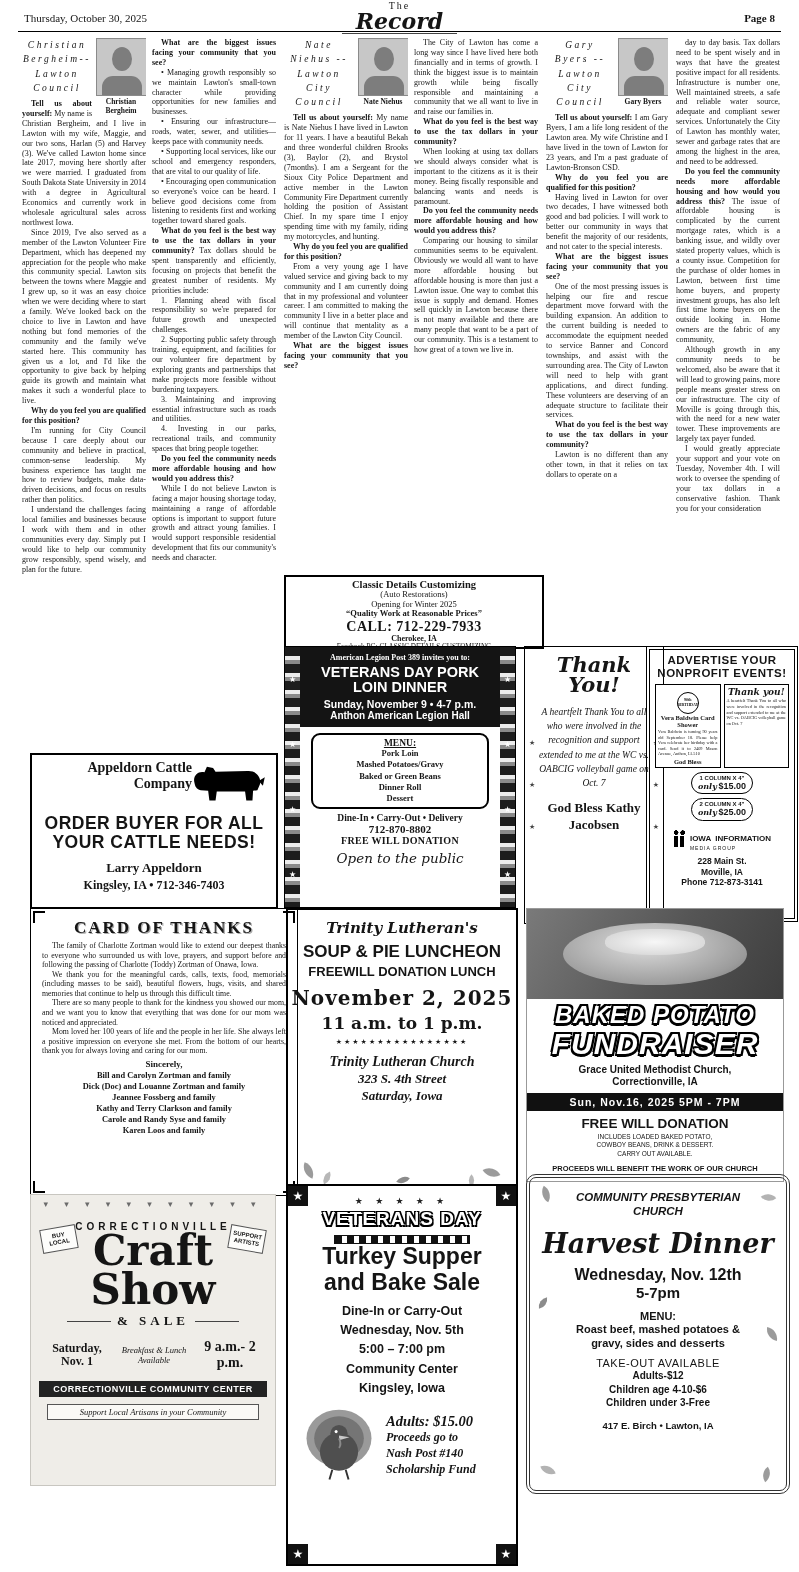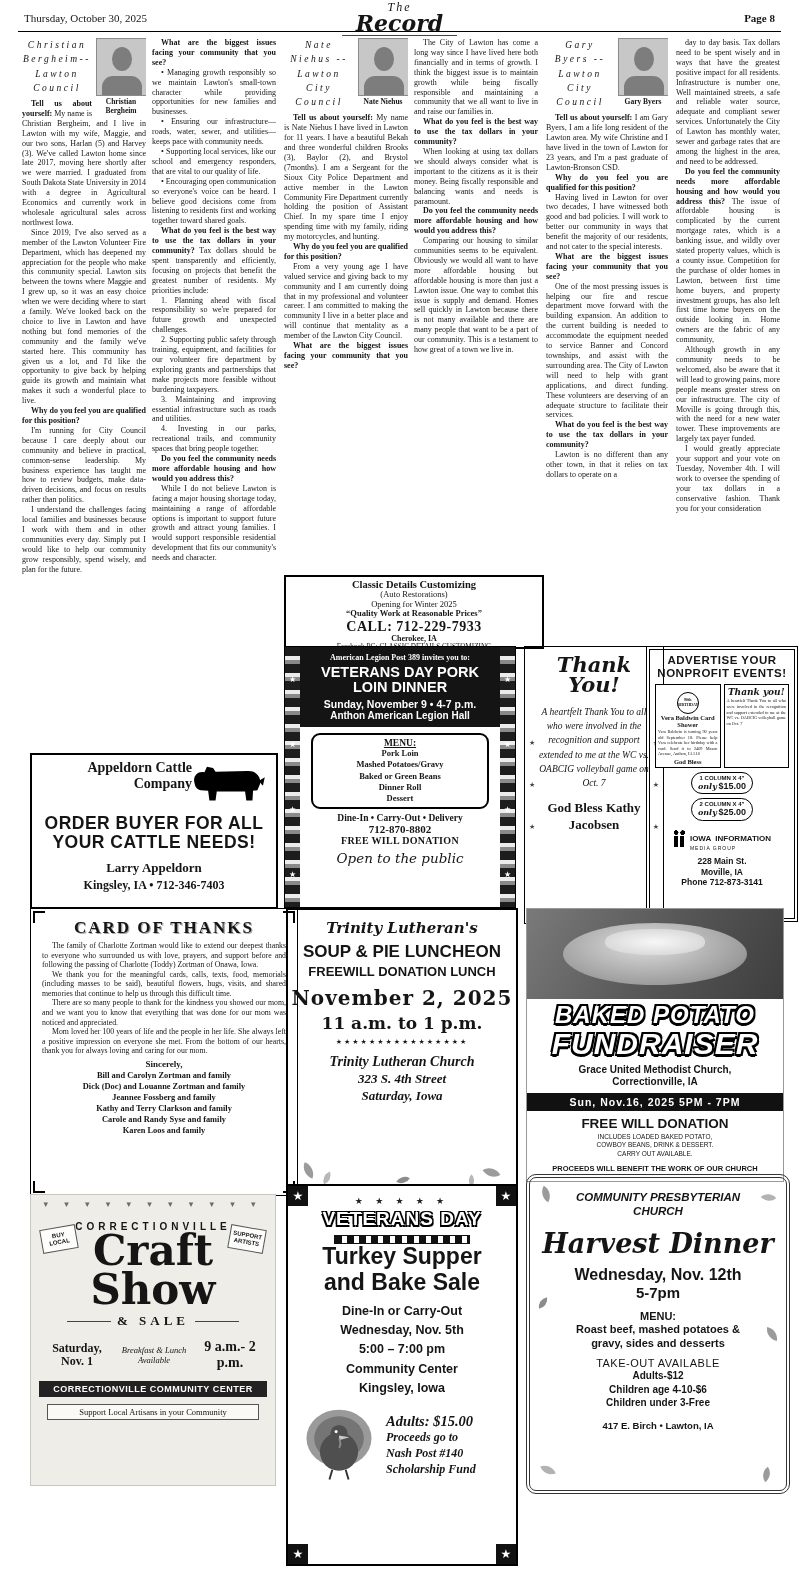--- a/index.html
+++ b/index.html
@@ -3,21 +3,21 @@
 <meta charset="utf-8">
 <style>
   html,body{margin:0;padding:0}
   body{background:#8f8f8f;font-family:"Liberation Serif",serif}
   .page{position:relative;width:799px;height:1572px;background:#fff;margin:0 auto;overflow:hidden;color:#151515}
   .abs{position:absolute}
   .rule{border-top:1.5px solid #000;height:0}
   .ph-date{font-size:11px}
   .ph-page{font-size:11px;font-weight:bold}
   .masthead{text-align:center;line-height:1}
-  .mh-the{font-size:12px;letter-spacing:2px;display:block;font-style:italic;margin-bottom:-1px}
+  .mh-the{font-size:10px;letter-spacing:2px;display:block;margin-bottom:-1px}
   .mh-name{font-family:"DejaVu Serif",serif;font-style:italic;font-weight:bold;font-size:22px;display:inline-block;border-bottom:1px solid #444;padding:0 14px 1px}
 
   
   .news-col{font-size:8px;line-height:1.24;text-align:justify;overflow:hidden}
   .news-col p{margin:0;text-indent:9px}
   .news-col p.q{font-weight:bold}
   .byline{font-style:italic;font-size:9.5px;letter-spacing:2.5px;line-height:1.5;margin-bottom:4px;text-align:center}
   .photo-wrap{float:right;width:50px;margin:0 0 3px 4px}
   .photo{width:50px;height:56px;background:#c7c7c7;position:relative;overflow:hidden;border:1px solid #8a8a8a}
   .photo:before{content:"";position:absolute;top:8px;left:50%;transform:translateX(-50%);width:20px;height:24px;border-radius:50%;background:#7d7d7d}
@@ -136,21 +136,21 @@
   .flag.r{right:10px;top:32px;transform:rotate(10deg)}
   .cf-town{font-family:"Liberation Sans",sans-serif;font-weight:bold;font-size:10px;letter-spacing:4px;margin-top:12px}
   .cf-big{font-family:"DejaVu Serif",serif;font-weight:bold;font-size:42px;line-height:.92}
   .cf-sale{display:flex;align-items:center;gap:6px;justify-content:center;font-size:13px;letter-spacing:4px;font-weight:bold;margin-top:4px}
   .cf-sale:before,.cf-sale:after{content:"";flex:0 0 44px;border-top:1px solid #444}
   .cf-row{display:flex;justify-content:space-between;align-items:center;padding:0 12px;margin-top:10px}
   .cf-date{font-weight:bold;font-size:12px;width:68px;line-height:1.15}
   .cf-meal{font-style:italic;font-size:8.5px;width:66px;line-height:1.25}
   .cf-time{font-weight:bold;font-size:14px;width:66px;line-height:1.15}
   .cf-venue{background:#222;color:#fff;font-family:"Liberation Sans",sans-serif;font-weight:bold;font-size:9px;letter-spacing:.5px;padding:3px 0;margin:10px 8px 0}
-  .cf-ribbon{margin:7px 16px 0;border:1px solid #555;background:#faf9f6;font-size:8.5px;padding:2px 12px}
+  .cf-ribbon{margin:7px 16px 0;border:1px solid #555;background:#faf9f6;font-style:italic;font-size:8.5px;padding:2px 12px}
 
   
   .turkeyad{border:2.5px solid #000;background:#fff;text-align:center;overflow:hidden}
   .t-corner{position:absolute;width:20px;height:20px;background:#111;color:#fff;display:flex;align-items:center;justify-content:center;font-size:12px}
   .t-corner.tl{left:0;top:0}.t-corner.tr{right:0;top:0}.t-corner.bl{left:0;bottom:0}.t-corner.br{right:0;bottom:0}
   .vd-stars{color:#222;font-size:9px;letter-spacing:5px;margin-top:10px}
   .vd-stars:before{content:"★ ★ ★ ★ ★"}
   .vd-text{font-family:"Liberation Sans",sans-serif;font-weight:bold;font-size:19px;letter-spacing:1px;color:#fff;margin-top:2px;text-shadow:-1.5px -1.5px 0 #000,1.5px -1.5px 0 #000,-1.5px 1.5px 0 #000,1.5px 1.5px 0 #000}
   .vd-bar{height:7px;margin:5px 46px 0;background:repeating-linear-gradient(90deg,#111 0 7px,#fff 7px 12px);border:1px solid #111}
   .tk-title{font-family:"Liberation Sans",sans-serif;font-weight:bold;font-size:23px;line-height:1.12;}

